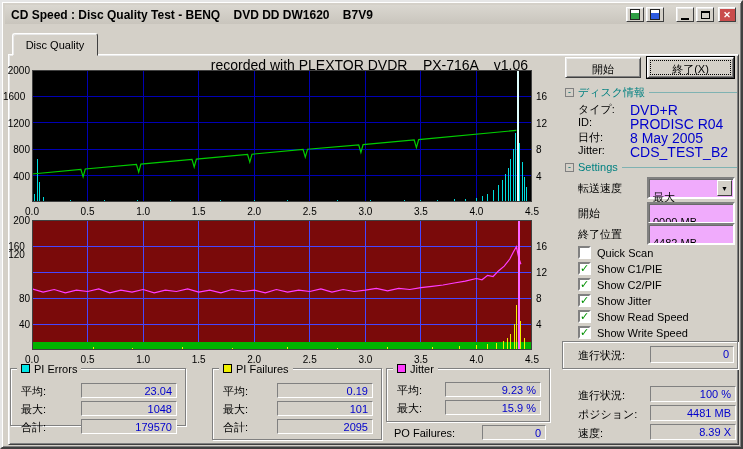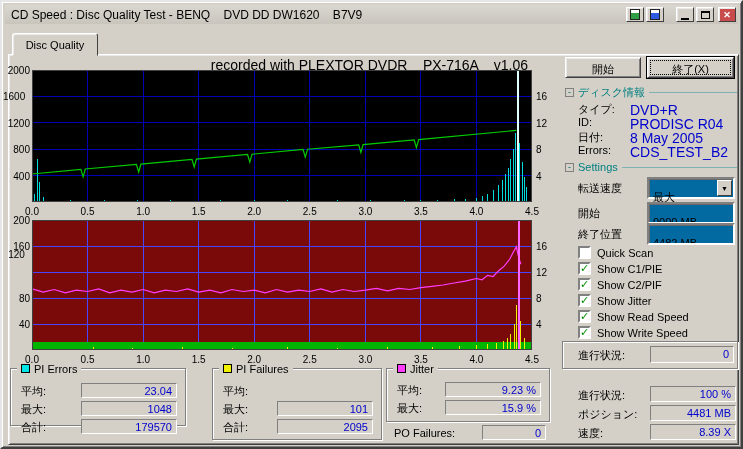--- a/index.html
+++ b/index.html
@@ -2,21 +2,21 @@
 <html><head>
 <meta charset="utf-8">
 <style>
   *{margin:0;padding:0;box-sizing:border-box}
   body{background:#ffffff;font-family:"Liberation Sans","DejaVu Sans",sans-serif}
   #root{position:relative;width:743px;height:449px;background:#d4d0c8;overflow:hidden;
         border:2px solid;border-color:#e6e6e6 #404040 #404040 #e6e6e6;
         box-shadow:inset 1px 1px 0 #ffffff, inset -1px -1px 0 #808080;}
   .titlebar{position:absolute;left:3px;top:3px;right:3px;height:19px;
         background:linear-gradient(#dad7d0,#c9c5bd);display:flex;align-items:center;padding-left:6px}
-  .title{font-size:12px;font-weight:normal;white-space:pre;color:#000}
+  .title{font-size:12px;font-weight:bold;white-space:pre;color:#000}
   .tb-buttons{position:absolute;right:2px;top:2px;display:flex;gap:2px;align-items:center}
   .tbtn{width:18px;height:15px;background:#d4d0c8;border:1px solid;border-color:#fff #404040 #404040 #fff;
         box-shadow:inset 1px 1px 0 #e9e9e9;display:flex;align-items:center;justify-content:center;padding:0;cursor:default}
   .tbtn.close{background:#c94c4c;color:#fff;font-weight:bold;font-size:9px;margin-left:2px}
   .gap{width:8px}
   .doc{width:10px;height:11px;background:#fff;border:1px solid #222;display:block}
   .doc.green{box-shadow:inset 0 -6px 0 #2f9e44}
   .doc.blue{box-shadow:inset 0 -6px 0 #2e5be0}
   .glyph-min{width:8px;height:2px;background:#000;display:block;margin-top:8px}
   .glyph-max{width:9px;height:8px;border:1px solid #000;border-top-width:2px;display:block}
@@ -47,21 +47,21 @@
        font-size:11px;text-align:center;padding-top:3px;z-index:2;cursor:default}
   .btn.default{box-shadow:0 0 0 1px #000, inset 1px 1px 0 #e9e9e9, inset -1px -1px 0 #808080;
        outline:1px dotted #000;outline-offset:-4px}
   .shead{position:absolute;left:563px;width:172px;height:12px;display:flex;align-items:center;gap:4px;
        font-size:11px;color:#008080;z-index:2;white-space:nowrap}
   .collapse{width:9px;height:9px;min-width:9px;border:1px solid #808080;background:#d4d0c8;
        font-size:9px;line-height:7px;text-align:center;color:#006868}
   .rule{flex:1;height:1px;background:#7fb2b2;margin-top:1px}
   .rlabel{position:absolute;font-size:11px;color:#000;white-space:pre;z-index:2}
   .rvalue{position:absolute;font-size:14px;color:#0000cc;white-space:pre;z-index:2}
-  .input{position:absolute;background:#0369a1;border:2px solid;border-color:#808080 #fff #fff #808080;
+  .input{position:absolute;background:#f0abfc;border:2px solid;border-color:#808080 #fff #fff #808080;
        box-shadow:inset 1px 1px 0 #6a6a6a;font-size:11px;color:#000;padding:18px 0 0 4px;z-index:2}
   input.input{outline:none}
   .combo{display:flex;align-items:center;padding-right:16px}
   .combo-btn{position:absolute;right:1px;top:1px;bottom:1px;width:15px;background:#d4d0c8;
        border:1px solid;border-color:#fff #404040 #404040 #fff;font-size:7px;color:#000;
        display:flex;align-items:center;justify-content:center}
   .cbox{position:absolute;width:13px;height:13px;background:#fff;border:2px solid;
        border-color:#808080 #fff #fff #808080;color:#009000;font-size:11px;line-height:9px;
        text-align:center;font-weight:bold;z-index:2}
   .cblabel{position:absolute;font-size:11px;color:#000;z-index:2;white-space:nowrap}
@@ -229,20 +229,21 @@
       </div>
   </div>
 
   <div class="gbox" style="left:210px;top:366px;width:170px;height:72px">
     <div class="gtitle">
       <span class="legend" style="background: rgb(240, 240, 0);"></span>
       <span>PI Failures</span>
     </div>
     <div class="srow" style="top:14px">
         <span class="slbl">平均:</span>
+        <span class="sval">0.19</span>
       </div>
     <div class="srow" style="top:32px">
         <span class="slbl">最大:</span>
         <span class="sval">101</span>
       </div>
     <div class="srow" style="top:50px">
         <span class="slbl">合計:</span>
         <span class="sval">2095</span>
       </div>
   </div>
@@ -272,21 +273,21 @@
     <span class="collapse">-</span>
     <span>ディスク情報</span>
     <span class="rule"></span>
   </div>
   <span class="rlabel" style="left:576px;top:100px">タイプ:</span>
   <span class="rvalue" style="left:628px;top:100px">DVD+R</span>
   <span class="rlabel" style="left:576px;top:114px">ID:</span>
   <span class="rvalue" style="left:628px;top:114px">PRODISC R04</span>
   <span class="rlabel" style="left:576px;top:128px">日付:</span>
   <span class="rvalue" style="left:628px;top:128px">8 May 2005</span>
-  <span class="rlabel" style="left:576px;top:142px">Errors:</span>
+  <span class="rlabel" style="left:576px;top:142px">Jitter:</span>
   <span class="rvalue" style="left:628px;top:142px">CDS_TEST_B2</span>
 
   <div class="shead" style="top:159px">
     <span class="collapse">-</span>
     <span>Settings</span>
     <span class="rule"></span>
   </div>
 
   <span class="rlabel" style="left:576px;top:179px">転送速度</span>
   <div class="input combo" style="left:645px;top:175px;width:88px;height:20px">
@@ -339,21 +340,21 @@
     <span class="tick" style="left: 74.5556px; top: 204px; width: 22px; text-align: center;">0.5</span>
     <span class="tick" style="left: 130.111px; top: 204px; width: 22px; text-align: center;">1.0</span>
     <span class="tick" style="left: 185.667px; top: 204px; width: 22px; text-align: center;">1.5</span>
     <span class="tick" style="left: 241.222px; top: 204px; width: 22px; text-align: center;">2.0</span>
     <span class="tick" style="left: 296.778px; top: 204px; width: 22px; text-align: center;">2.5</span>
     <span class="tick" style="left: 352.333px; top: 204px; width: 22px; text-align: center;">3.0</span>
     <span class="tick" style="left: 407.889px; top: 204px; width: 22px; text-align: center;">3.5</span>
     <span class="tick" style="left: 463.444px; top: 204px; width: 22px; text-align: center;">4.0</span>
     <span class="tick" style="left: 519px; top: 204px; width: 22px; text-align: center;">4.5</span>
     <span class="tick" style="left: 1px; top: 213px; width: 27px; text-align: right;">200</span>
-    <span class="tick" style="left: 1px; top: 239px; width: 27px; text-align: right;">160</span>
+    <span class="tick" style="left: 1px; top: 239px; width: 27px; text-align: center;">160</span>
     <span class="tick" style="left: 1px; top: 247px; width: 27px; text-align: center;">120</span>
     <span class="tick" style="left: 1px; top: 291px; width: 27px; text-align: right;">80</span>
     <span class="tick" style="left: 1px; top: 317px; width: 27px; text-align: right;">40</span>
     <span class="tick" style="left: 534px; top: 239px; width: 18px; text-align: left;">16</span>
     <span class="tick" style="left: 534px; top: 265px; width: 18px; text-align: left;">12</span>
     <span class="tick" style="left: 534px; top: 291px; width: 18px; text-align: left;">8</span>
     <span class="tick" style="left: 534px; top: 317px; width: 18px; text-align: left;">4</span>
     <span class="tick" style="left: 19px; top: 352px; width: 22px; text-align: center;">0.0</span>
     <span class="tick" style="left: 74.5556px; top: 352px; width: 22px; text-align: center;">0.5</span>
     <span class="tick" style="left: 130.111px; top: 352px; width: 22px; text-align: center;">1.0</span>

